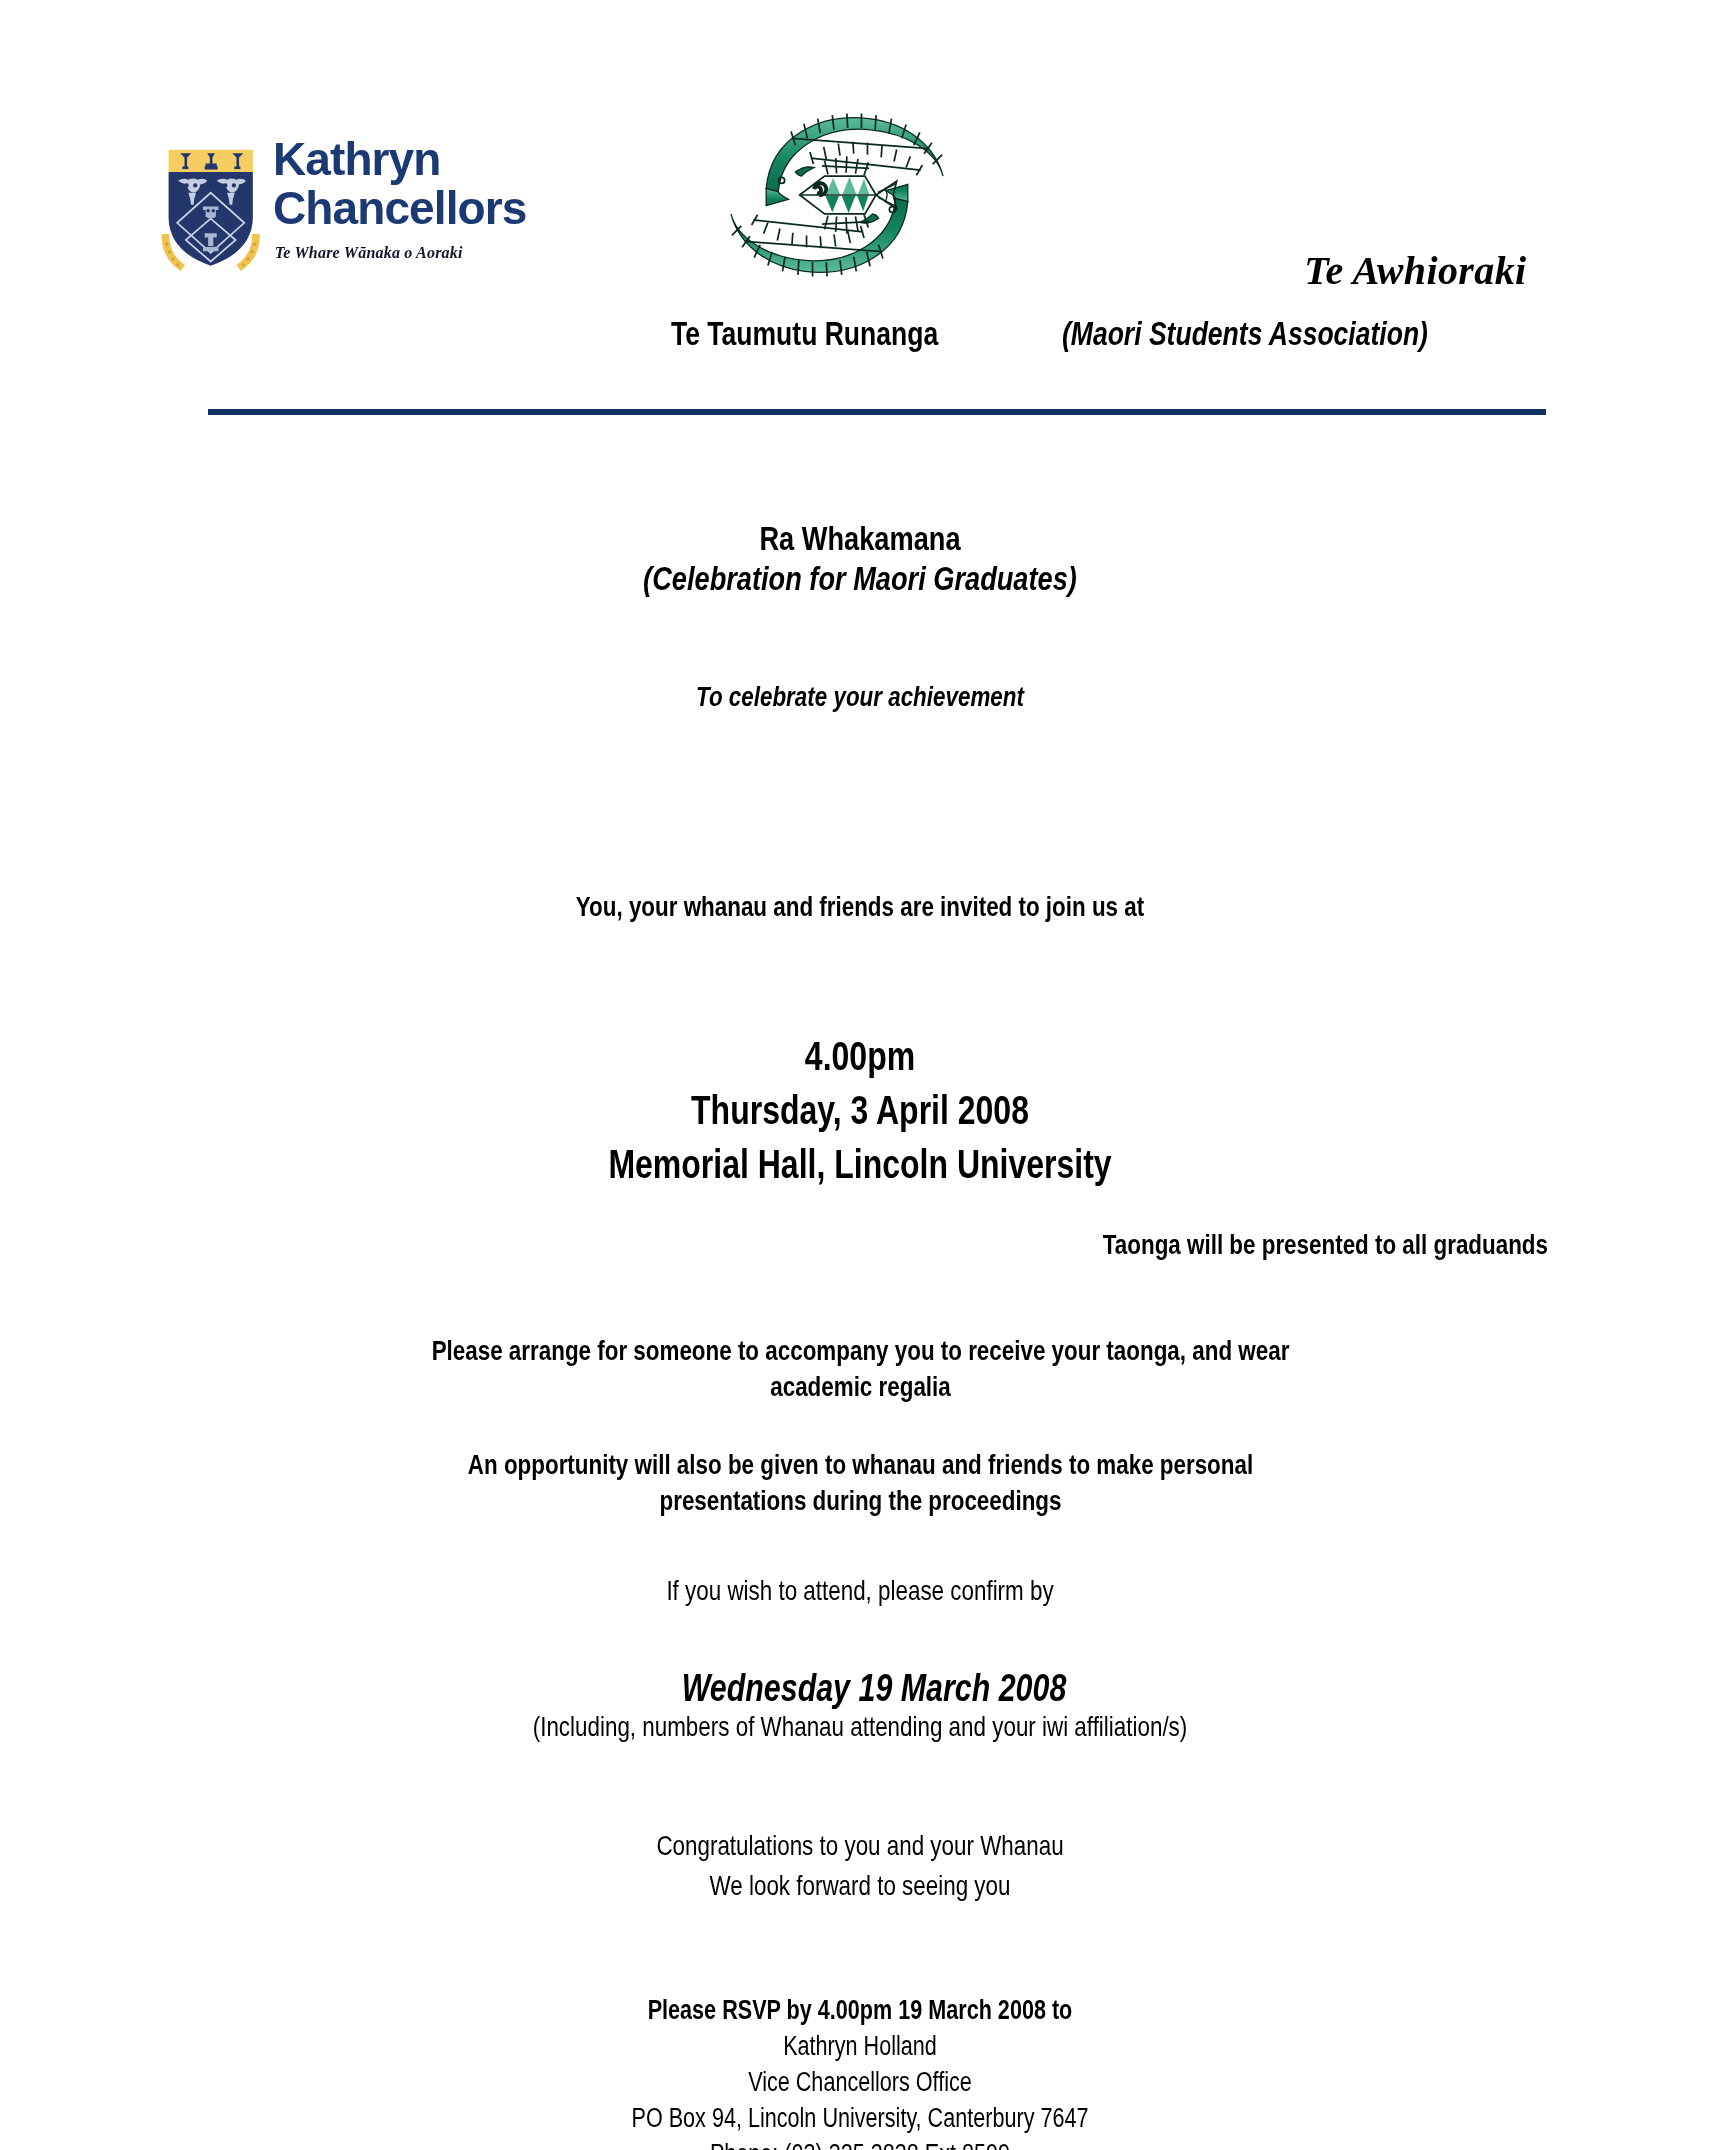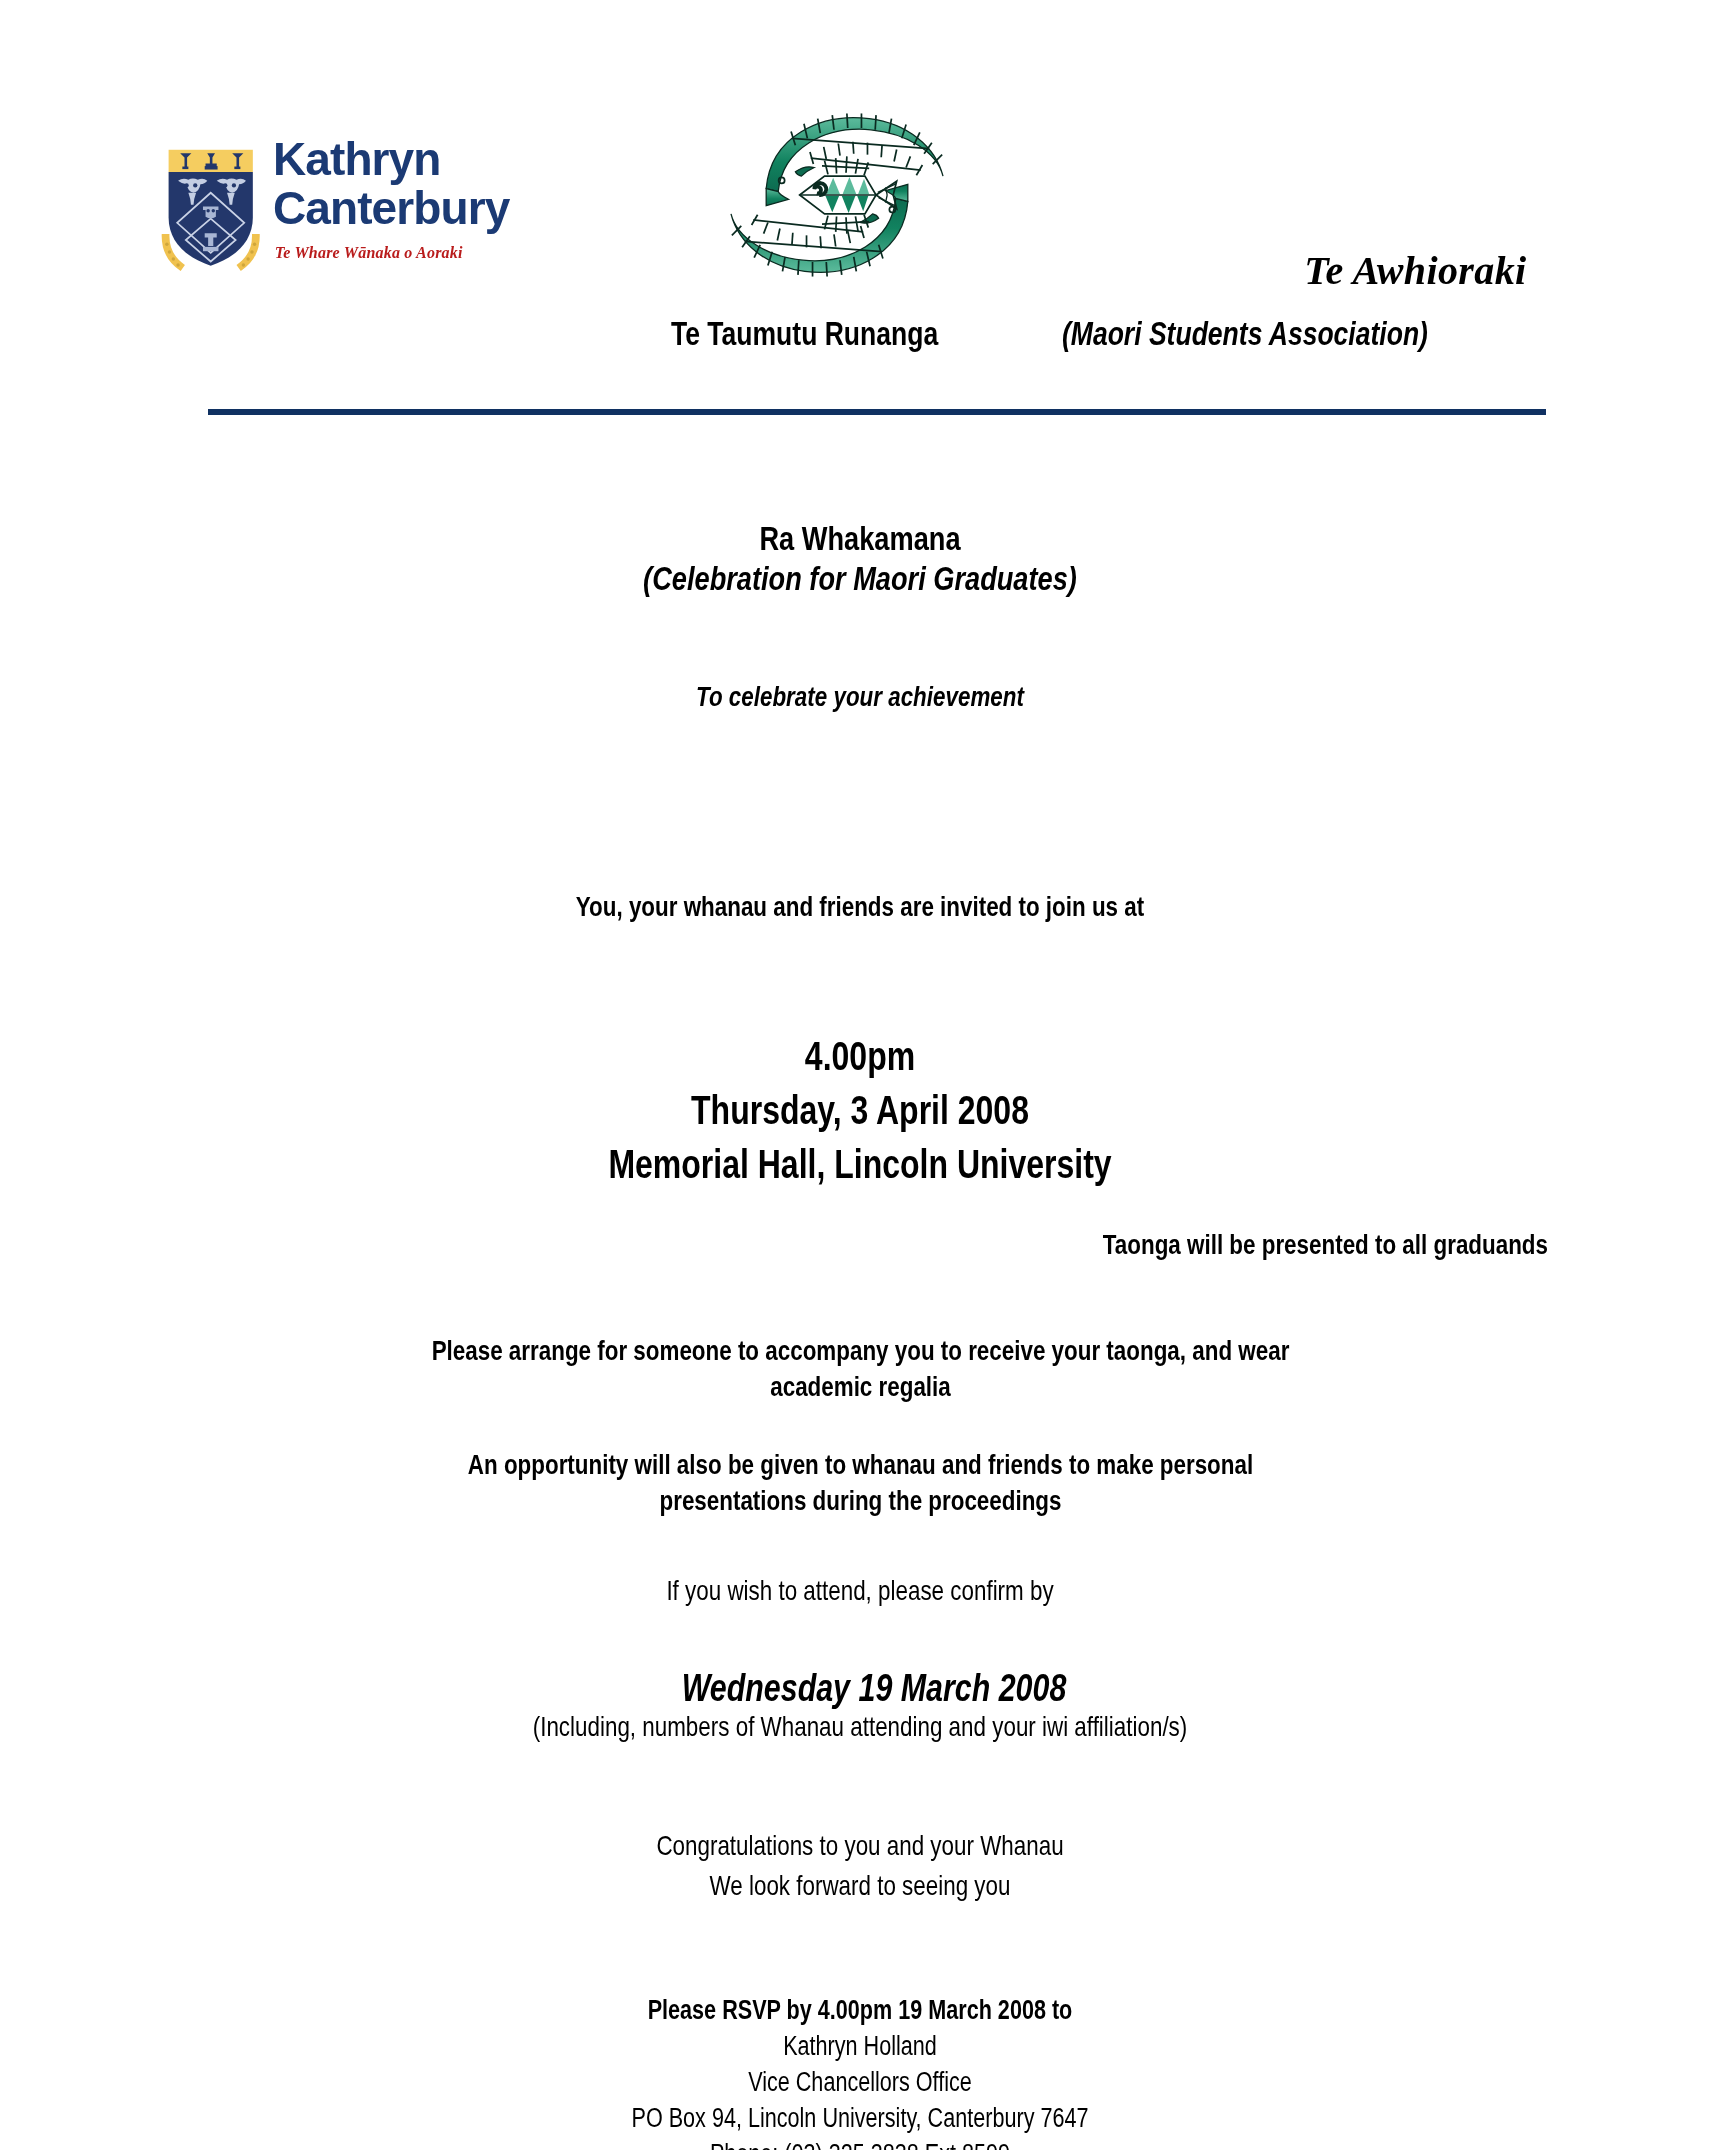--- a/index.html
+++ b/index.html
@@ -75,21 +75,21 @@
     line-height: 46px;
   }
   .lu-tagline {
     position: absolute;
     left: 1.7px;
     top: 111px;
     font-family: "Liberation Serif", serif;
     font-style: italic;
     font-weight: bold;
     font-size: 16px;
-    color: #b91c1c;
+    color: #0f172a;
     letter-spacing: 0.2px;
   }
 
   
   .tt-emblem {
     position: absolute;
     left: 723px;
     top: 92px;
     width: 228px;
     height: 206px;
@@ -327,21 +327,21 @@
             <circle cx="42" cy="286" r="4"></circle>
           <circle cx="220" cy="238" r="4"></circle>
             <circle cx="214" cy="256" r="4"></circle>
           <circle cx="205" cy="272" r="4"></circle>
             <circle cx="194" cy="286" r="4"></circle>
         </g>
       </svg>
 
       <div class="lu-wordmark">
         <div class="lu-name lu-line1">Kathryn</div>
-        <div class="lu-name lu-line2">Canterbury</div>
+        <div class="lu-name lu-line2">Chancellors</div>
         <div class="lu-tagline">Te Whare Wānaka o Aoraki</div>
       </div>
     </div>
 
     <svg class="tt-emblem" viewBox="0 0 530 480">
       <defs>
         <linearGradient id="gfish" x1="0" y1="0" x2="0" y2="1">
           <stop offset="0%" stop-color="#5cbb9c"></stop>
           <stop offset="60%" stop-color="#11825f"></stop>
           <stop offset="100%" stop-color="#0d6b50"></stop>

